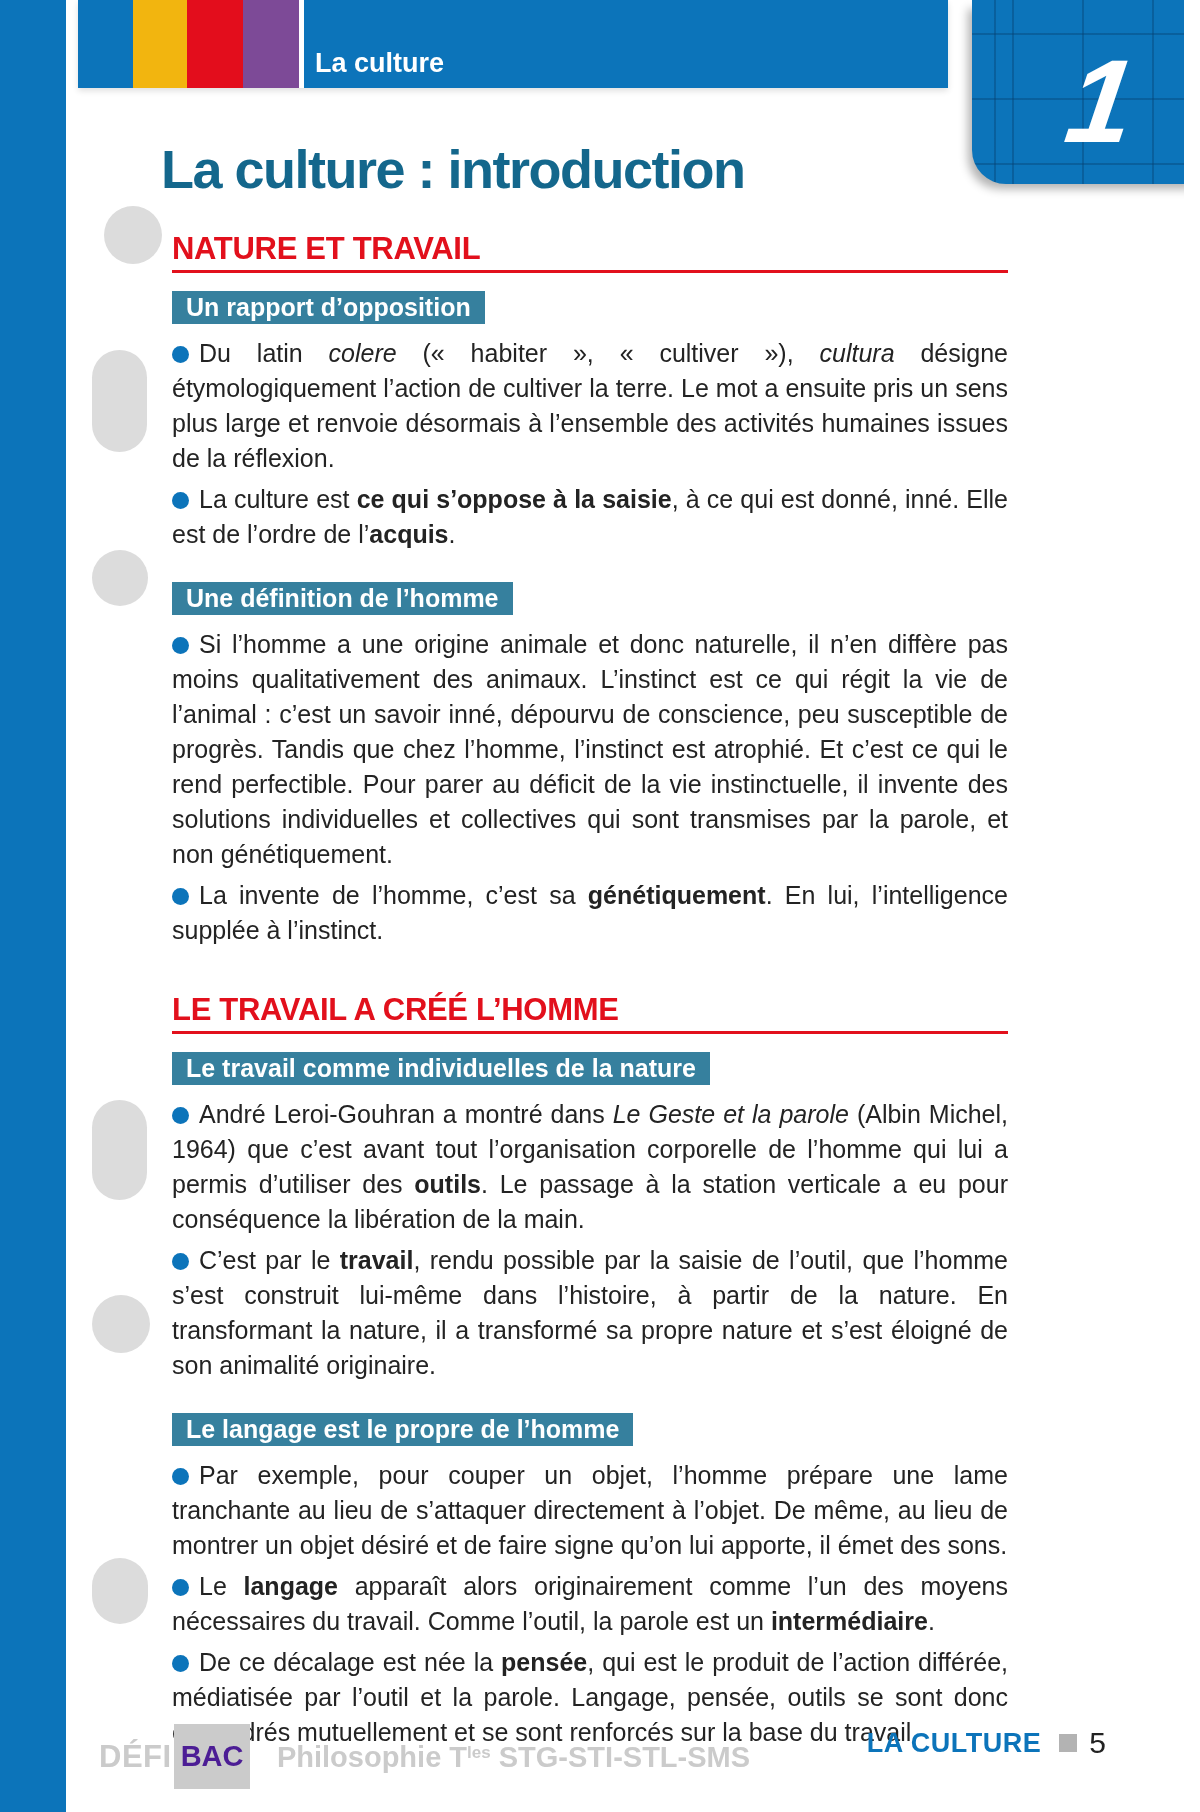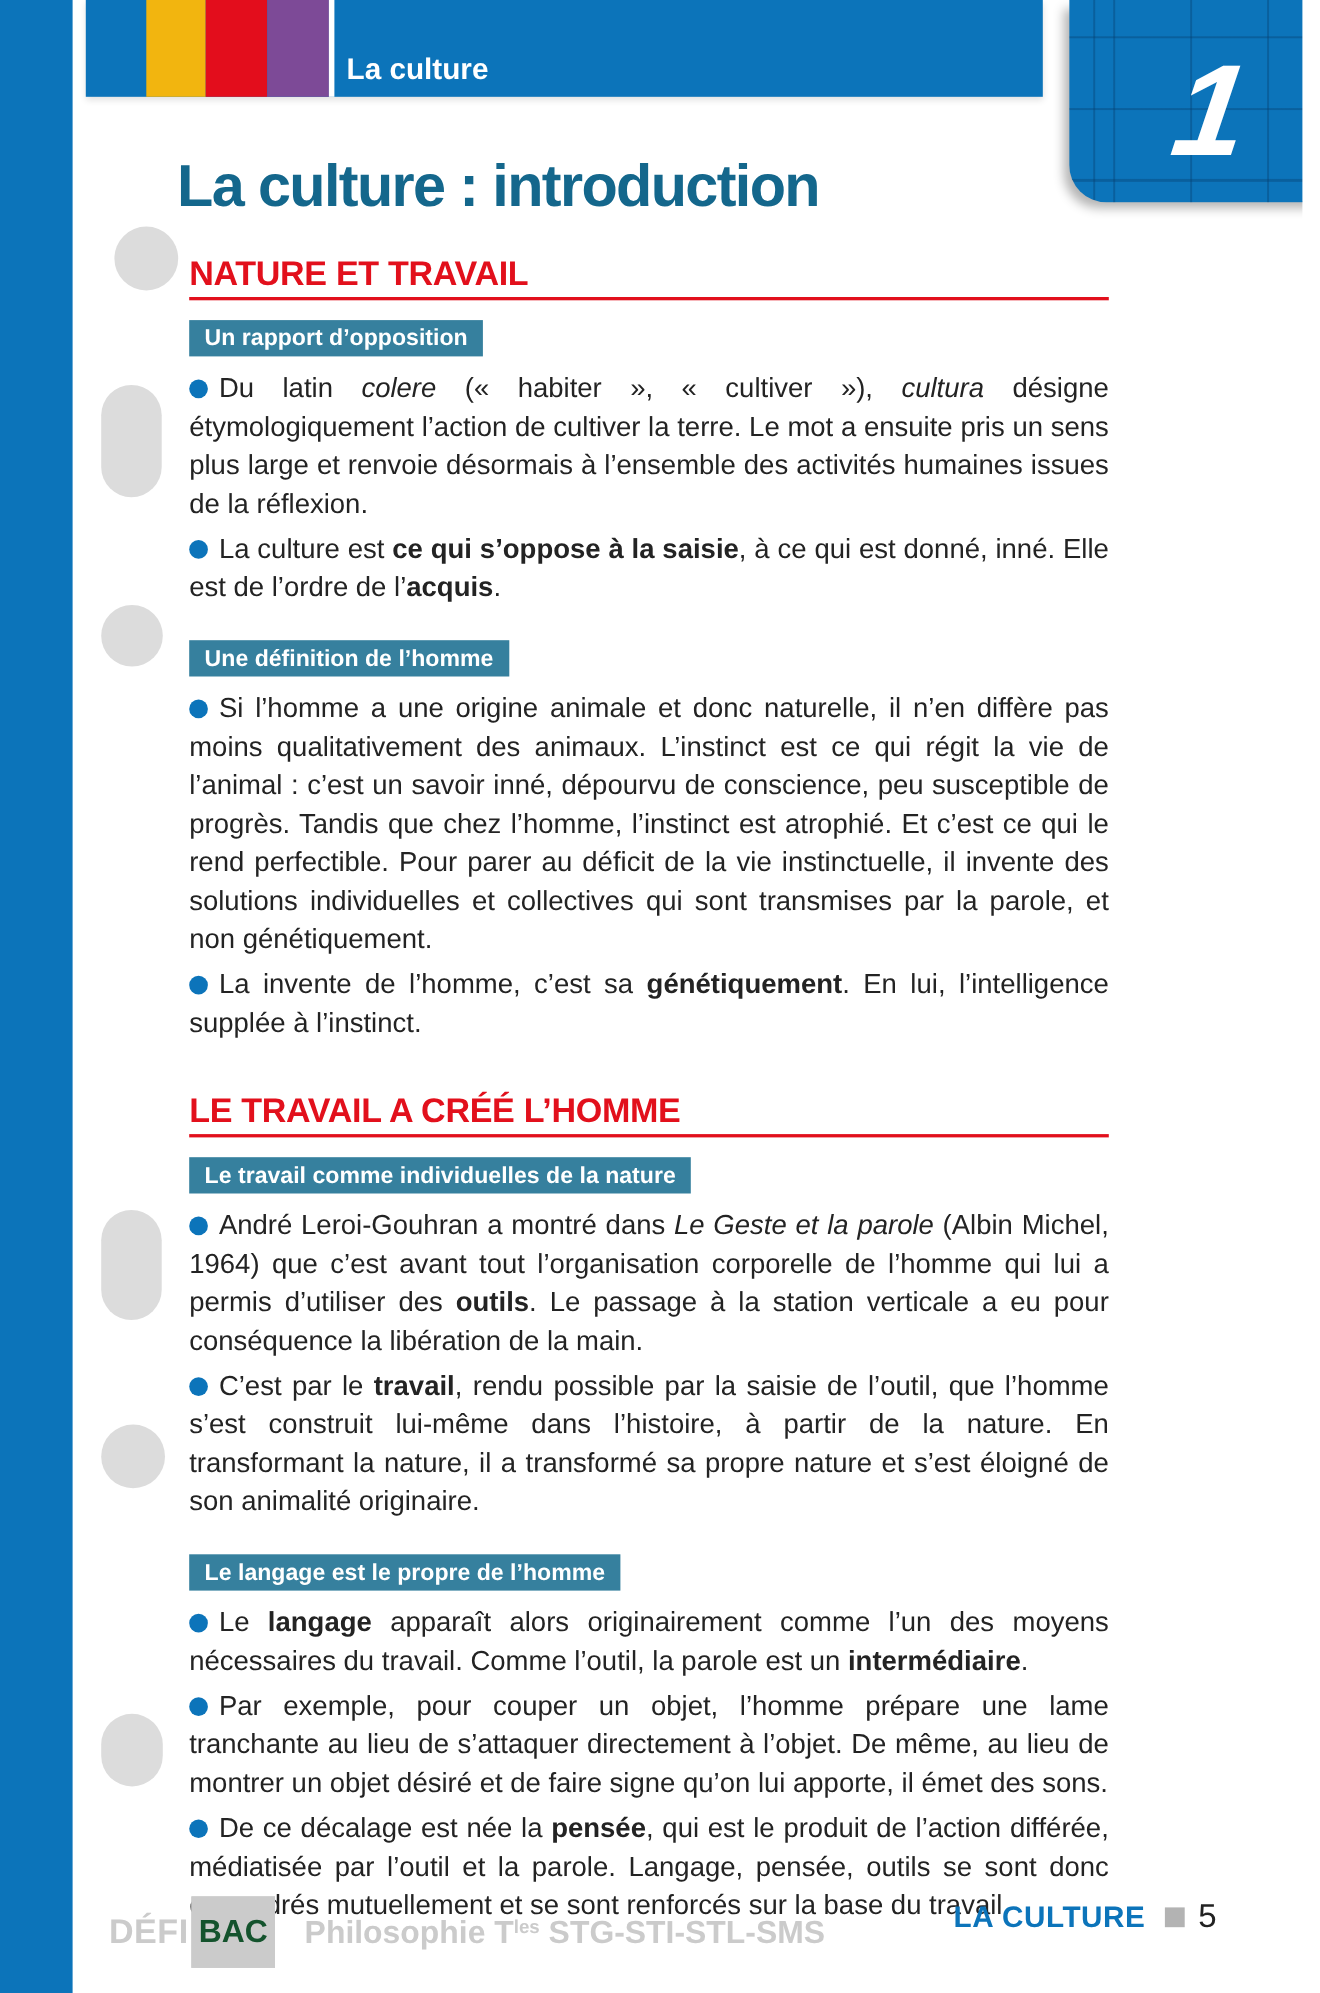--- a/index.html
+++ b/index.html
@@ -42,34 +42,34 @@
 
   
   .page-title{position:absolute;left:161px;top:102px;color:var(--title);font-weight:bold;
               font-size:54px;letter-spacing:-1.5px;}
 
   
   .content{position:absolute;left:172px;top:233px;width:836px;}
   .section-heading{margin:0;color:var(--red);font-size:31px;line-height:31px;font-weight:bold;
                    letter-spacing:-0.3px;padding-bottom:6px;border-bottom:3px solid var(--red);}
   .section:not(:first-child) .section-heading{margin-top:46px;}
-  .band{display:table;background:var(--band);color:#fff;font-weight:bold;font-size:21px;
+  .band{display:table;background:var(--band);color:#fff;font-weight:bold;font-size:25px;
         height:33px;line-height:33px;padding:0 14px;margin:18px 0 12px 0;}
   .subsection + .subsection .band{margin-top:30px;}
   .para{margin:0;color:var(--body);font-size:25px;line-height:35px;text-align:justify;}
   .para + .para{margin-top:6px;}
   .bullet{display:inline-block;width:17px;height:17px;border-radius:50%;background:var(--blue);
           margin-right:10px;vertical-align:-1px;}
   .seg.bold{font-weight:bold;}
   .seg.italic{font-style:italic;}
 
   
   .footer-left{position:absolute;left:99px;top:1724px;height:36px;white-space:nowrap;}
   .brand-defi{color:var(--logo_gray);font-weight:bold;font-size:31px;letter-spacing:.5px;}
-  .brand-bac{display:inline-block;background:var(--logo_gray);color:#14532d;font-weight:bold;
+  .brand-bac{display:inline-block;background:var(--logo_gray);color:#4c1d95;font-weight:bold;
              font-size:29px;line-height:31px;padding:15px 5px;border:2px solid var(--logo_gray);
              margin-left:2px;vertical-align:1px;}
   .series{color:var(--logo_gray);font-weight:bold;font-size:29px;margin-left:22px;}
   .series sup{font-size:17px;vertical-align:9px;}
   .footer-right{position:absolute;right:78px;top:1726px;display:flex;align-items:center;}
   .footer-chapter{color:var(--blue);font-weight:bold;font-size:27px;letter-spacing:.5px;}
   .page-square{width:18px;height:18px;background:var(--page_square);margin:0 12px 0 18px;}
   .page-number{color:#222;font-size:30px;}
 </style>
 </head>
@@ -116,22 +116,22 @@
       </section>
       <section class="section">
         <h2 class="section-heading">LE TRAVAIL A CRÉÉ L’HOMME</h2>
         <div class="subsection">
           <div class="band">Le travail comme individuelles de la nature</div>
           <p class="para"><span class="bullet"></span><span class="seg">André Leroi-Gouhran a montré dans </span><span class="seg italic">Le Geste et la parole</span><span class="seg"> (Albin Michel, 1964) que c’est avant tout l’organisation corporelle de l’homme qui lui a permis d’utiliser des </span><span class="seg bold">outils</span><span class="seg">. Le passage à la station verticale a eu pour conséquence la libération de la main.</span></p>
           <p class="para"><span class="bullet"></span><span class="seg">C’est par le </span><span class="seg bold">travail</span><span class="seg">, rendu possible par la saisie de l’outil, que l’homme s’est construit lui-même dans l’histoire, à partir de la nature. En transformant la nature, il a transformé sa propre nature et s’est éloigné de son animalité originaire.</span></p>
         </div>
         <div class="subsection">
           <div class="band">Le langage est le propre de l’homme</div>
+          <p class="para"><span class="bullet"></span><span class="seg">Par exemple, pour couper un objet, l’homme prépare une lame tranchante au lieu de s’attaquer directement à l’objet. De même, au lieu de montrer un objet désiré et de faire signe qu’on lui apporte, il émet des sons.</span></p>
           <p class="para"><span class="bullet"></span><span class="seg">Le </span><span class="seg bold">langage</span><span class="seg"> apparaît alors originairement comme l’un des moyens nécessaires du travail. Comme l’outil, la parole est un </span><span class="seg bold">intermédiaire</span><span class="seg">.</span></p>
-          <p class="para"><span class="bullet"></span><span class="seg">Par exemple, pour couper un objet, l’homme prépare une lame tranchante au lieu de s’attaquer directement à l’objet. De même, au lieu de montrer un objet désiré et de faire signe qu’on lui apporte, il émet des sons.</span></p>
           <p class="para"><span class="bullet"></span><span class="seg">De ce décalage est née la </span><span class="seg bold">pensée</span><span class="seg">, qui est le produit de l’action différée, médiatisée par l’outil et la parole. Langage, pensée, outils se sont donc engendrés mutuellement et se sont renforcés sur la base du travail.</span></p>
         </div>
       </section>
     </main>
 
   <div class="footer-left">
     <span class="brand-defi">DÉFI</span><span class="brand-bac">BAC</span>
     <span class="series"><span>Philosophie T</span><sup>les</sup><span> STG-STI-STL-SMS</span></span>
   </div>
 

